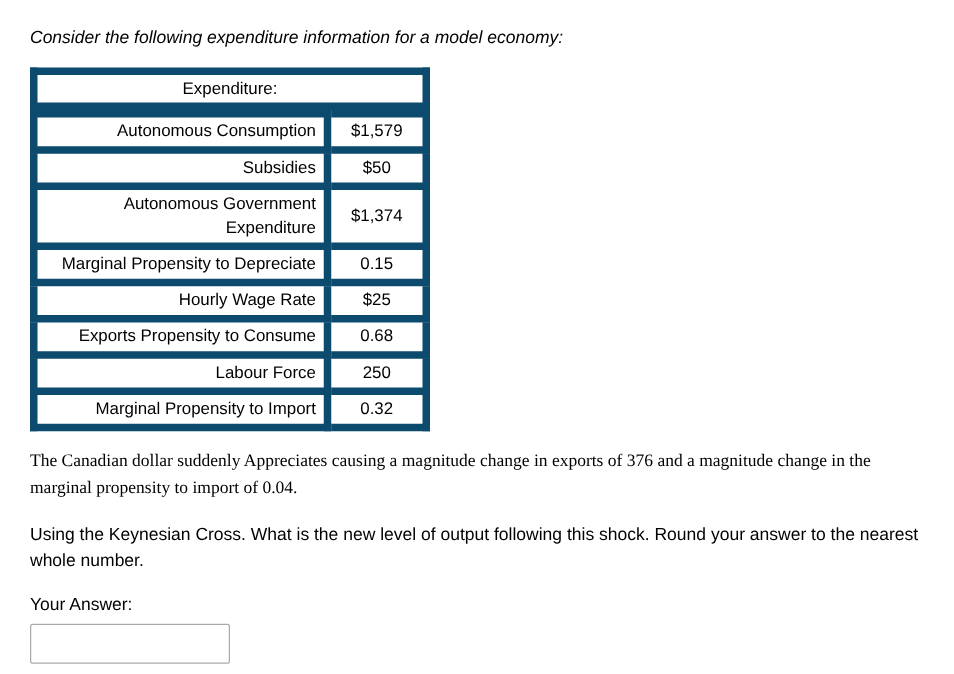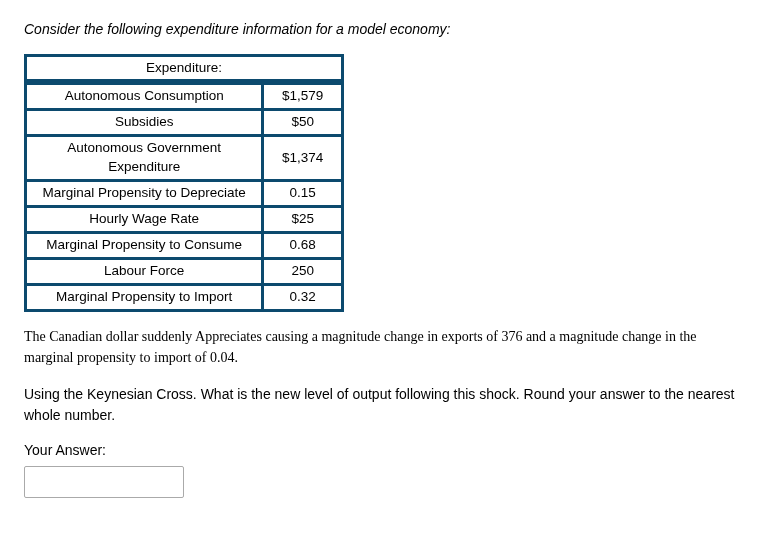--- a/index.html
+++ b/index.html
@@ -26,32 +26,32 @@
     }
 
     .expenditure-table {
       border-collapse: collapse;
       width: 320px;
       margin-bottom: 14px;
       font-size: 13.5px;
     }
 
     .expenditure-table td {
-      border: 3px solid #0c4a6e;
+      border: 6px solid #0c4a6e;
       padding: 2px 6px;
       line-height: 1.4;
     }
 
     .expenditure-table .header-row td {
       text-align: center;
       font-weight: normal;
     }
 
     .expenditure-table .label-col {
-      text-align: center;
+      text-align: right;
       width: 240px;
     }
 
     .expenditure-table .value-col {
       text-align: center;
       width: 80px;
     }
 
     .description-text {
       font-size: 14px;
@@ -113,21 +113,21 @@
       </tr>
       <tr>
         <td class="label-col">Marginal Propensity to Depreciate</td>
         <td class="value-col">0.15</td>
       </tr>
       <tr>
         <td class="label-col">Hourly Wage Rate</td>
         <td class="value-col">$25</td>
       </tr>
       <tr>
-        <td class="label-col">Marginal Propensity to Consume</td>
+        <td class="label-col">Exports Propensity to Consume</td>
         <td class="value-col">0.68</td>
       </tr>
       <tr>
         <td class="label-col">Labour Force</td>
         <td class="value-col">250</td>
       </tr>
       <tr>
         <td class="label-col">Marginal Propensity to Import</td>
         <td class="value-col">0.32</td>
       </tr>

